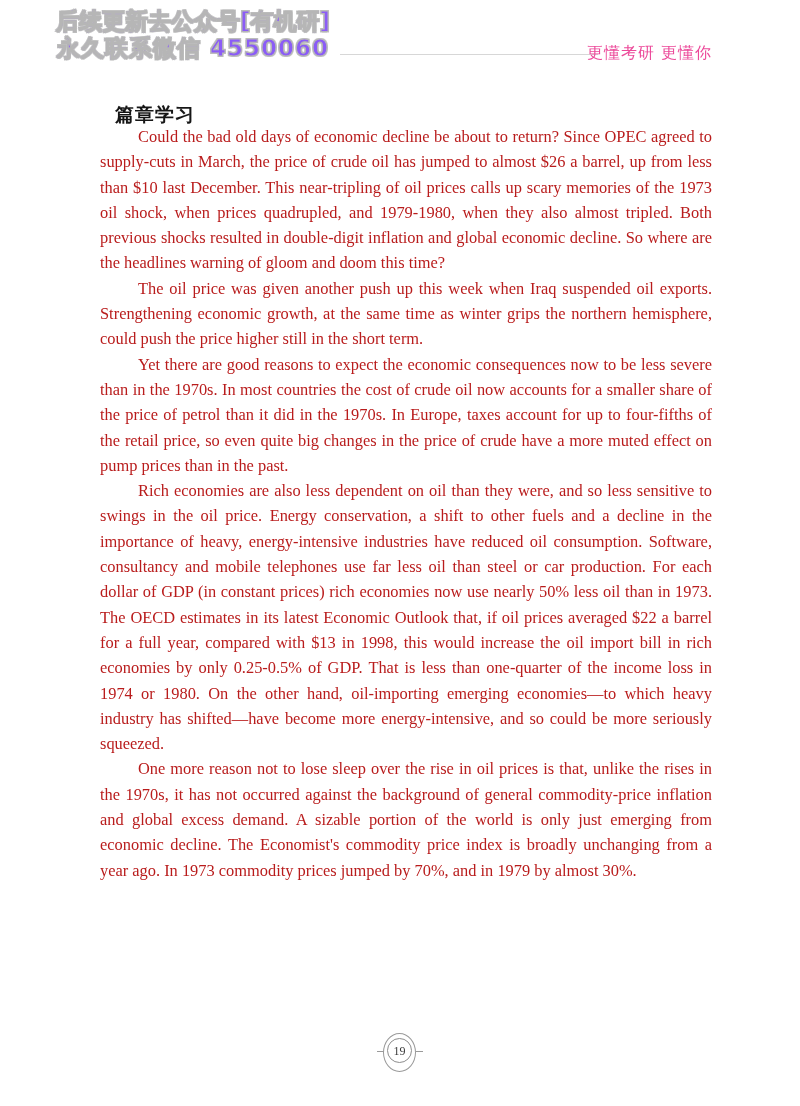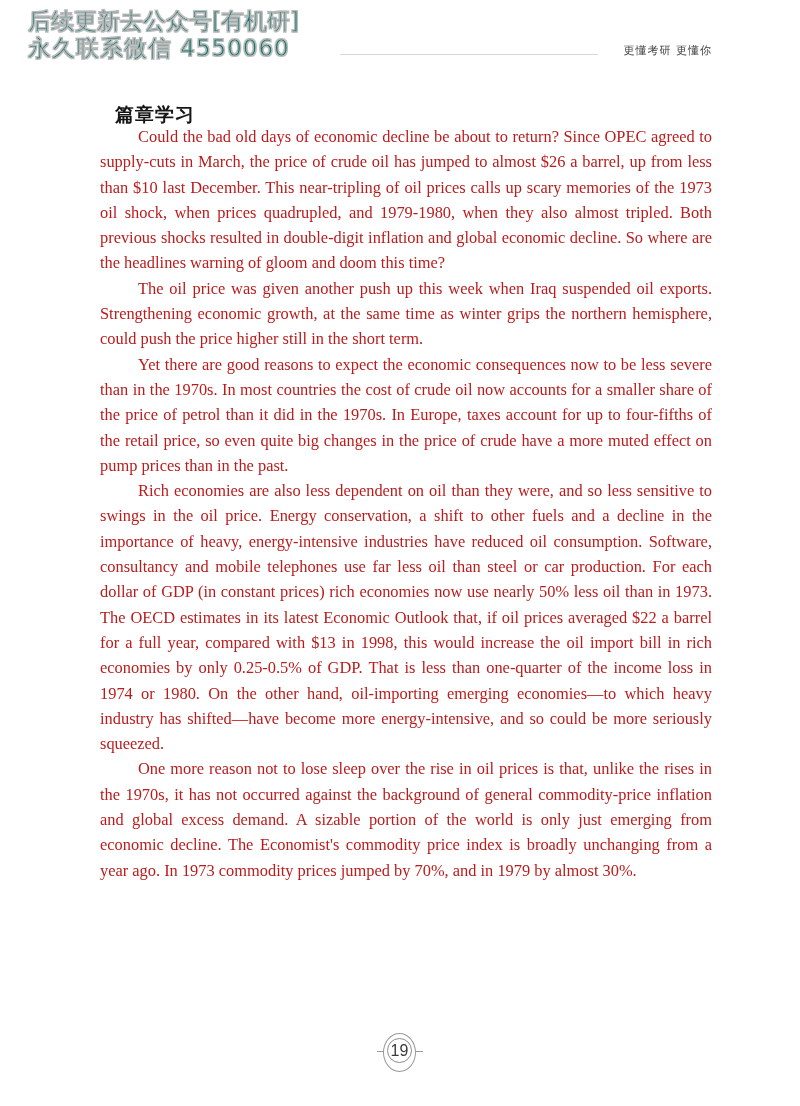--- a/index.html
+++ b/index.html
@@ -24,53 +24,54 @@
     top: 0;
     width: 800px;
     height: 78px;
   }
   .watermark {
     position: absolute;
     left: 28px;
     top: 8px;
     width: 330px;
     font-family: "DejaVu Sans", "Liberation Sans", sans-serif;
-    font-weight: 400;
+    font-weight: 700;
     font-size: 23px;
     line-height: 27px;
     letter-spacing: 0px;
-    color: #0f766e;
+    color: #8b5cf6;
     -webkit-text-stroke: 1px #b6b6b6;
     text-shadow:
       -1px -1px 0 #c3c3c3,
        1px -1px 0 #c3c3c3,
       -1px  1px 0 #c3c3c3,
        1px  1px 0 #c3c3c3;
     white-space: nowrap;
     user-select: none;
+    text-align: center;
   }
   .watermark .wm-line { display: block; }
   .watermark .wm-line2 { letter-spacing: 1px; }
 
   .header-rule {
     position: absolute;
     left: 340px;
     top: 54px;
     width: 258px;
     height: 1px;
     background: #d7d7d7;
   }
   .header-tagline {
     position: absolute;
     right: 88px;
     top: 43px;
     font-family: "DejaVu Sans", "Liberation Sans", sans-serif;
-    font-size: 11px;
+    font-size: 16px;
     letter-spacing: 1px;
-    color: #404040;
+    color: #ec4899;
     white-space: nowrap;
   }
 
   
   .section-heading {
     position: absolute;
     left: 115px;
     top: 86px;
     font-family: "DejaVu Sans", "Liberation Sans", sans-serif;
     font-weight: 700;
@@ -128,22 +129,22 @@
     width: 25px;
     height: 25px;
     border: 1px solid #8d8d8d;
     border-radius: 50%;
     box-sizing: border-box;
     display: flex;
     align-items: center;
     justify-content: center;
   }
   .pn-inner span {
-    font-family: Liberation Sans, sans-serif;
-    font-size: 16px;
+    font-family: Liberation Serif, serif;
+    font-size: 12px;
     color: #3a3a3a;
     line-height: 1;
   }
   .pn-tick {
     position: absolute;
     top: 21px;
     width: 7px;
     height: 1px;
     background: #9a9a9a;
   }

